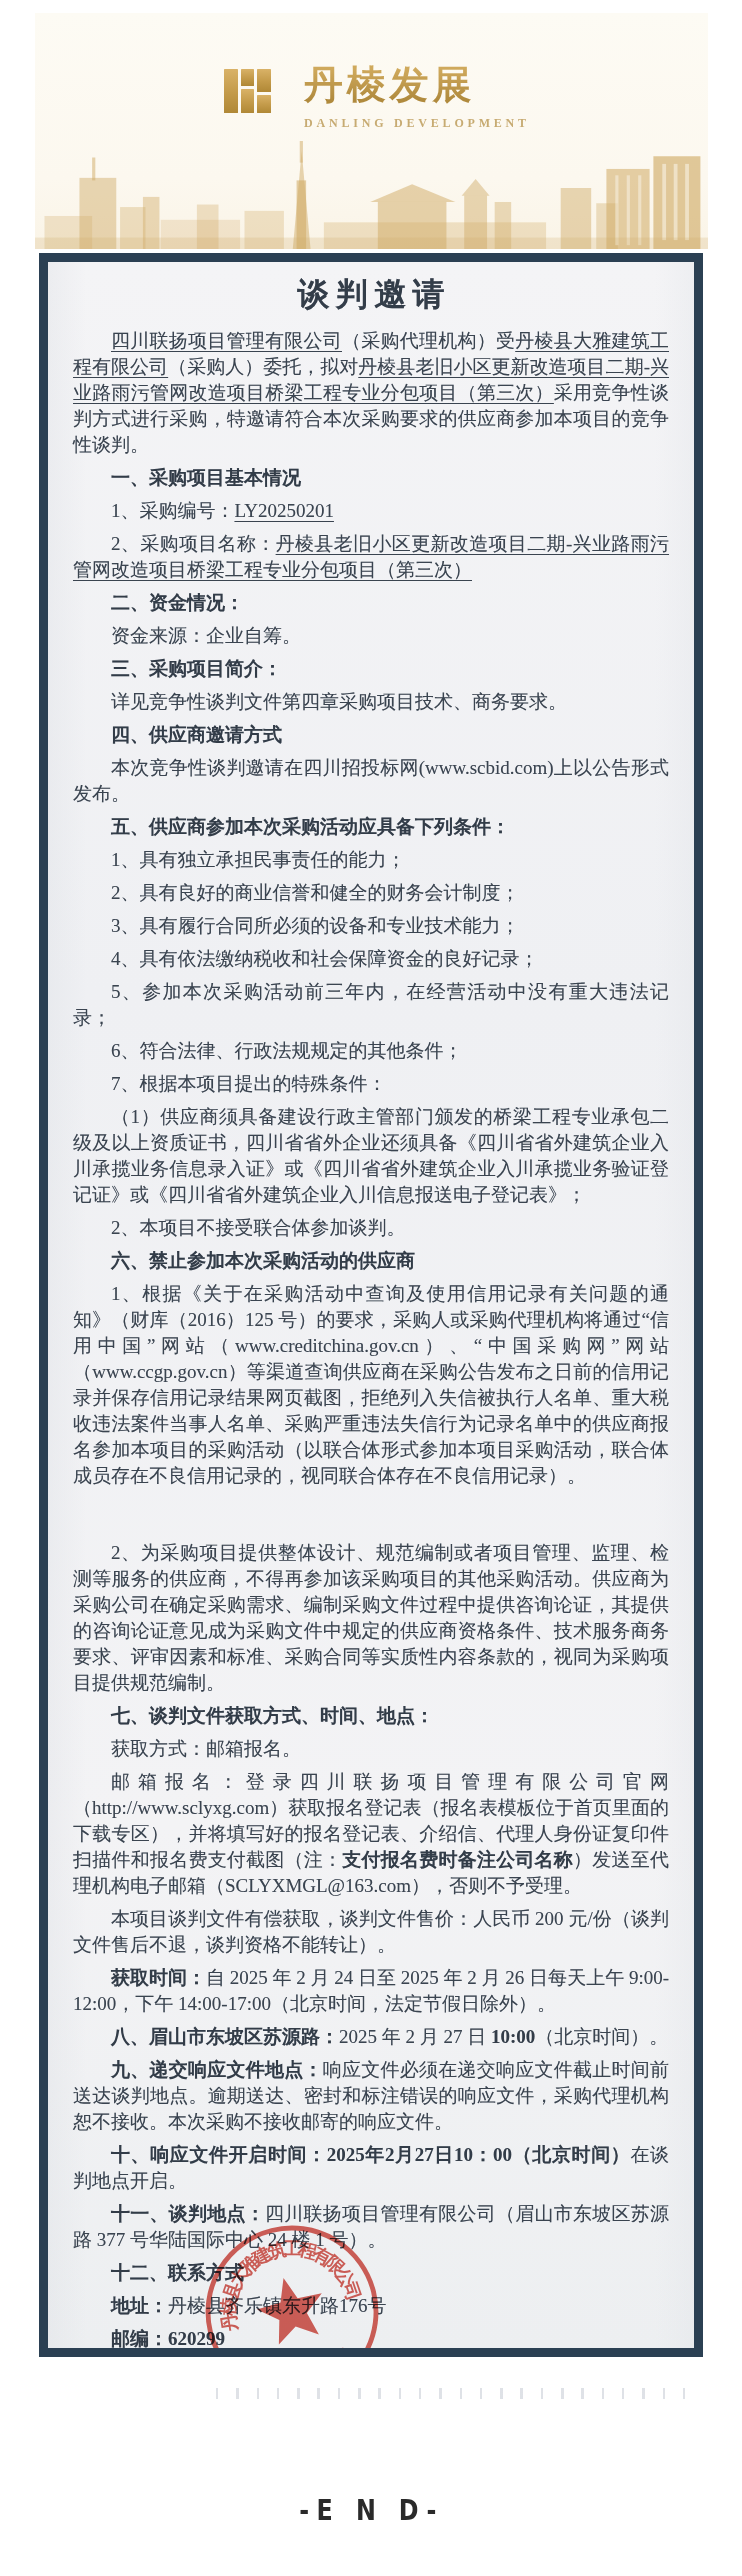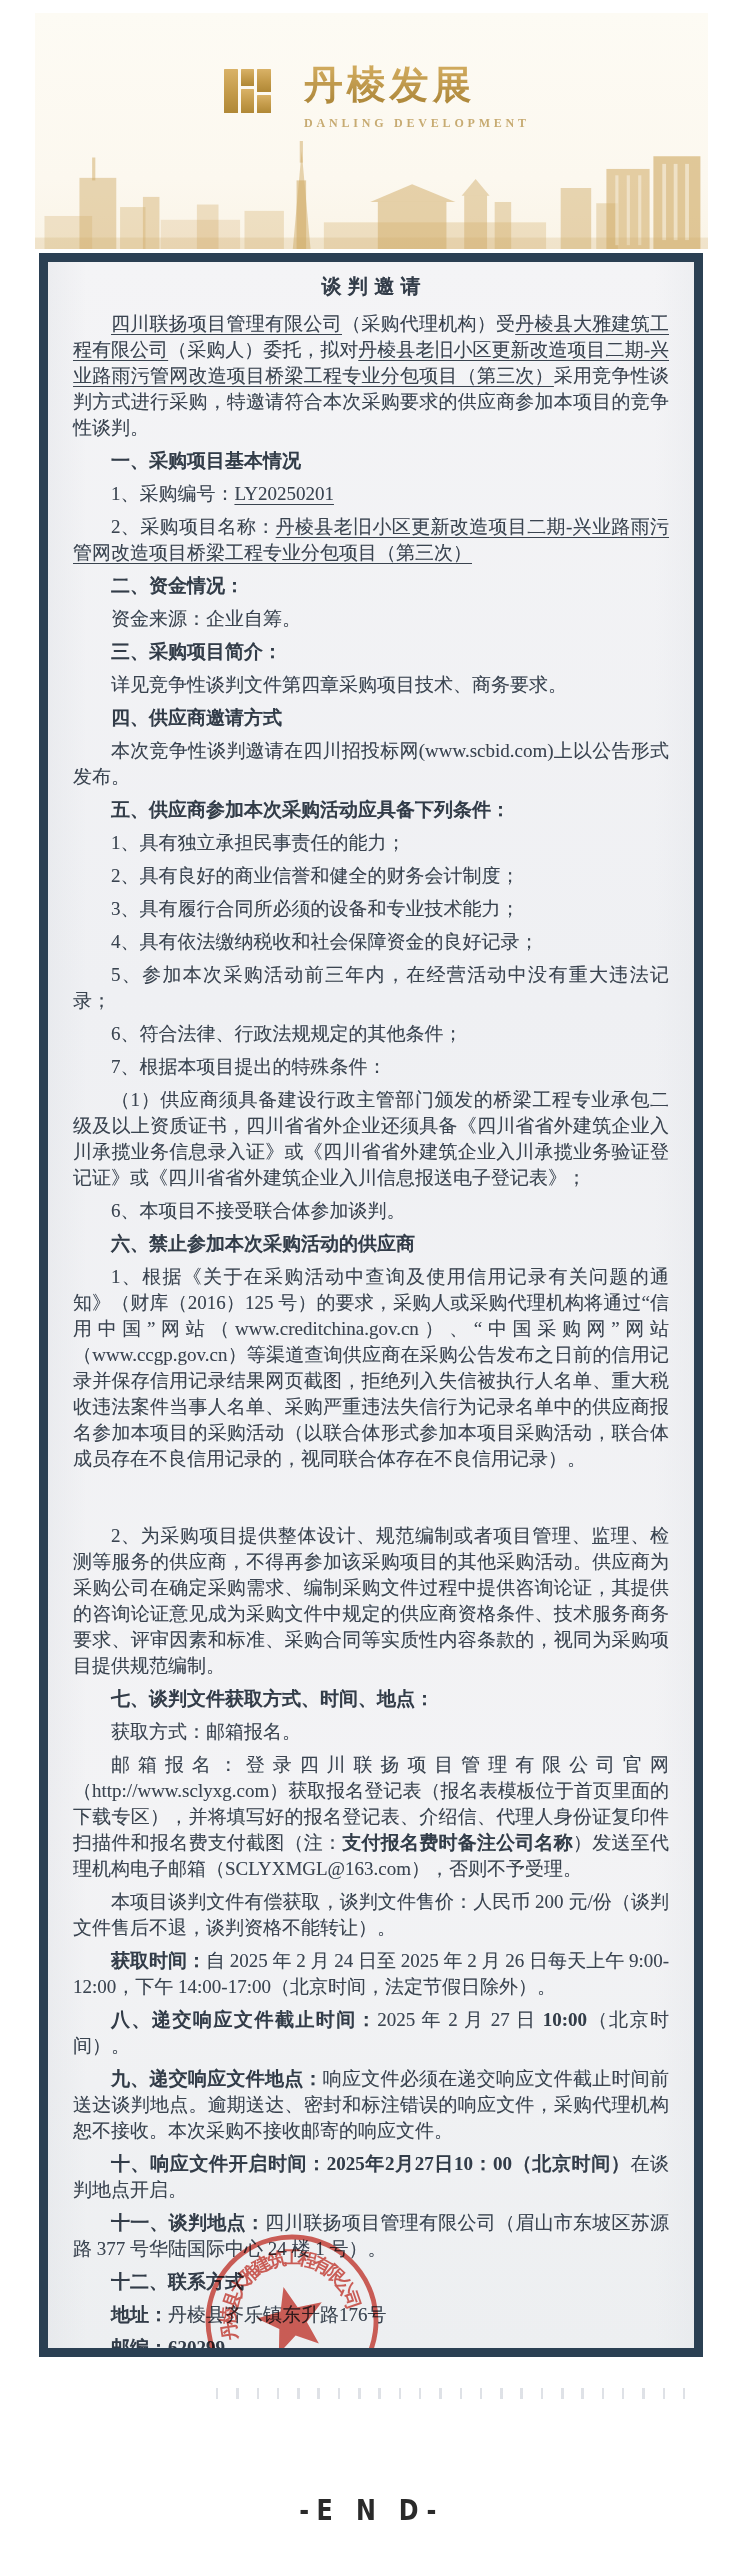--- a/index.html
+++ b/index.html
@@ -46,21 +46,21 @@
   .document-page{
     position:absolute;left:39px;top:253px;width:664px;height:2104px;
     box-sizing:border-box;border:9px solid #2b4053;
     background:
       linear-gradient(90deg,rgba(220,223,228,.35) 0%,rgba(244,244,246,0) 6%,rgba(244,244,246,0) 94%,rgba(222,225,230,.3) 100%),
       linear-gradient(180deg,#f4f4f6 0%,#eff0f3 35%,#f3f3f5 75%,#edeff1 100%);
     padding:7.6px 18px 0 18px;overflow:hidden;
   }
   .doc-title{
     margin:3.8px 0 10.2px 0;text-align:center;
-    font-size:20px;font-weight:700;letter-spacing:6.3px;text-indent:6.3px;
+    font-size:32px;font-weight:700;letter-spacing:6.3px;text-indent:6.3px;
     color:#333d49;text-shadow:0 0 0.6px rgba(55,65,80,.45);
   }
   .doc-line{
     margin:7px;font-size:19px;line-height:26px;color:#3a4450;
     text-indent:2em;text-align:justify;
     text-shadow:0 0 0.6px rgba(60,70,85,.30);
   }
   .doc-line span.b{font-weight:700;color:#323c48;}
   .doc-line span.u{text-decoration:underline;text-underline-offset:3.8px;text-decoration-thickness:1.3px;}
   .contact-section{position:relative;}
@@ -146,30 +146,30 @@
       <p class="doc-line" data-interactable="false"><span data-interactable="false">本次竞争性谈判邀请在四川招投标网(www.scbid.com)上以公告形式发布。</span></p>
       <p class="doc-line" data-interactable="false"><span class="b" data-interactable="false">五、供应商参加本次采购活动应具备下列条件：</span></p>
       <p class="doc-line" data-interactable="false"><span data-interactable="false">1、具有独立承担民事责任的能力；</span></p>
       <p class="doc-line" data-interactable="false"><span data-interactable="false">2、具有良好的商业信誉和健全的财务会计制度；</span></p>
       <p class="doc-line" data-interactable="false"><span data-interactable="false">3、具有履行合同所必须的设备和专业技术能力；</span></p>
       <p class="doc-line" data-interactable="false"><span data-interactable="false">4、具有依法缴纳税收和社会保障资金的良好记录；</span></p>
       <p class="doc-line" data-interactable="false"><span data-interactable="false">5、参加本次采购活动前三年内，在经营活动中没有重大违法记录；</span></p>
       <p class="doc-line" data-interactable="false"><span data-interactable="false">6、符合法律、行政法规规定的其他条件；</span></p>
       <p class="doc-line" data-interactable="false"><span data-interactable="false">7、根据本项目提出的特殊条件：</span></p>
       <p class="doc-line" data-interactable="false"><span data-interactable="false">（1）供应商须具备建设行政主管部门颁发的桥梁工程专业承包二级及以上资质证书，四川省省外企业还须具备《四川省省外建筑企业入川承揽业务信息录入证》或《四川省省外建筑企业入川承揽业务验证登记证》或《四川省省外建筑企业入川信息报送电子登记表》；</span></p>
-      <p class="doc-line" data-interactable="false"><span data-interactable="false">6、本项目不接受联合体参加谈判。</span></p>
+      <p class="doc-line" data-interactable="false"><span data-interactable="false">2、本项目不接受联合体参加谈判。</span></p>
       <p class="doc-line" data-interactable="false"><span class="b" data-interactable="false">六、禁止参加本次采购活动的供应商</span></p>
       <p class="doc-line" data-interactable="false"><span data-interactable="false">1、根据《关于在采购活动中查询及使用信用记录有关问题的通知》（财库（2016）125 号）的要求，采购人或采购代理机构将通过“信用中国”网站（www.creditchina.gov.cn）、“中国采购网”网站（www.ccgp.gov.cn）等渠道查询供应商在采购公告发布之日前的信用记录并保存信用记录结果网页截图，拒绝列入失信被执行人名单、重大税收违法案件当事人名单、采购严重违法失信行为记录名单中的供应商报名参加本项目的采购活动（以联合体形式参加本项目采购活动，联合体成员存在不良信用记录的，视同联合体存在不良信用记录）。</span></p>
       <p class="doc-line" data-interactable="false" style="margin-top: 51px;"><span data-interactable="false">2、为采购项目提供整体设计、规范编制或者项目管理、监理、检测等服务的供应商，不得再参加该采购项目的其他采购活动。供应商为采购公司在确定采购需求、编制采购文件过程中提供咨询论证，其提供的咨询论证意见成为采购文件中规定的供应商资格条件、技术服务商务要求、评审因素和标准、采购合同等实质性内容条款的，视同为采购项目提供规范编制。</span></p>
       <p class="doc-line" data-interactable="false"><span class="b" data-interactable="false">七、谈判文件获取方式、时间、地点：</span></p>
       <p class="doc-line" data-interactable="false"><span data-interactable="false">获取方式：邮箱报名。</span></p>
       <p class="doc-line" data-interactable="false"><span data-interactable="false">邮箱报名：登录四川联扬项目管理有限公司官网（http://www.sclyxg.com）获取报名登记表（报名表模板位于首页里面的下载专区），并将填写好的报名登记表、介绍信、代理人身份证复印件扫描件和报名费支付截图（注：</span><span class="b" data-interactable="false">支付报名费时备注公司名称</span><span data-interactable="false">）发送至代理机构电子邮箱（SCLYXMGL@163.com），否则不予受理。</span></p>
       <p class="doc-line" data-interactable="false"><span data-interactable="false">本项目谈判文件有偿获取，谈判文件售价：人民币 200 元/份（谈判文件售后不退，谈判资格不能转让）。</span></p>
       <p class="doc-line" data-interactable="false"><span class="b" data-interactable="false">获取时间：</span><span data-interactable="false">自 2025 年 2 月 24 日至 2025 年 2 月 26 日每天上午 9:00-12:00，下午 14:00-17:00（北京时间，法定节假日除外）。</span></p>
-      <p class="doc-line" data-interactable="false"><span class="b" data-interactable="false">八、递交响应文件截止时间：</span><span data-interactable="false">2025 年 2 月 27 日 </span><span class="b" data-interactable="false">10:00</span><span data-interactable="false">（北京时间）。</span></p>
+      <p class="doc-line" data-interactable="false"><span class="b" data-interactable="false">八、眉山市东坡区苏源路：</span><span data-interactable="false">2025 年 2 月 27 日 </span><span class="b" data-interactable="false">10:00</span><span data-interactable="false">（北京时间）。</span></p>
       <p class="doc-line" data-interactable="false"><span class="b" data-interactable="false">九、递交响应文件地点：</span><span data-interactable="false">响应文件必须在递交响应文件截止时间前送达谈判地点。逾期送达、密封和标注错误的响应文件，采购代理机构恕不接收。本次采购不接收邮寄的响应文件。</span></p>
       <p class="doc-line" data-interactable="false"><span class="b" data-interactable="false">十、响应文件开启时间：</span><span class="b" data-interactable="false">2025年2月27日10：00（北京时间）</span><span data-interactable="false">在谈判地点开启。</span></p>
       <p class="doc-line" data-interactable="false"><span class="b" data-interactable="false">十一、谈判地点：</span><span data-interactable="false">四川联扬项目管理有限公司（眉山市东坡区苏源路 377 号华陆国际中心 24 楼 1 号）。</span></p>
     </div>
   <div id="contact-section" class="contact-section" data-interactable="false">
       <p class="doc-line" data-interactable="false"><span class="b" data-interactable="false">十二、联系方式</span></p>
       <p class="doc-line" data-interactable="false"><span class="b" data-interactable="false">地址：</span><span data-interactable="false">丹棱县齐乐镇东升路176号</span></p>
       <p class="doc-line" data-interactable="false"><span class="b" data-interactable="false">邮编：</span><span class="b" data-interactable="false">620299</span></p>
       <p class="doc-line" data-interactable="false"><span class="b" data-interactable="false">联系人：</span><span data-interactable="false">彭先生</span></p>
       <p class="doc-line" data-interactable="false"><span class="b" data-interactable="false">联系电话：</span><span class="b" data-interactable="false">028-38208911</span></p>

